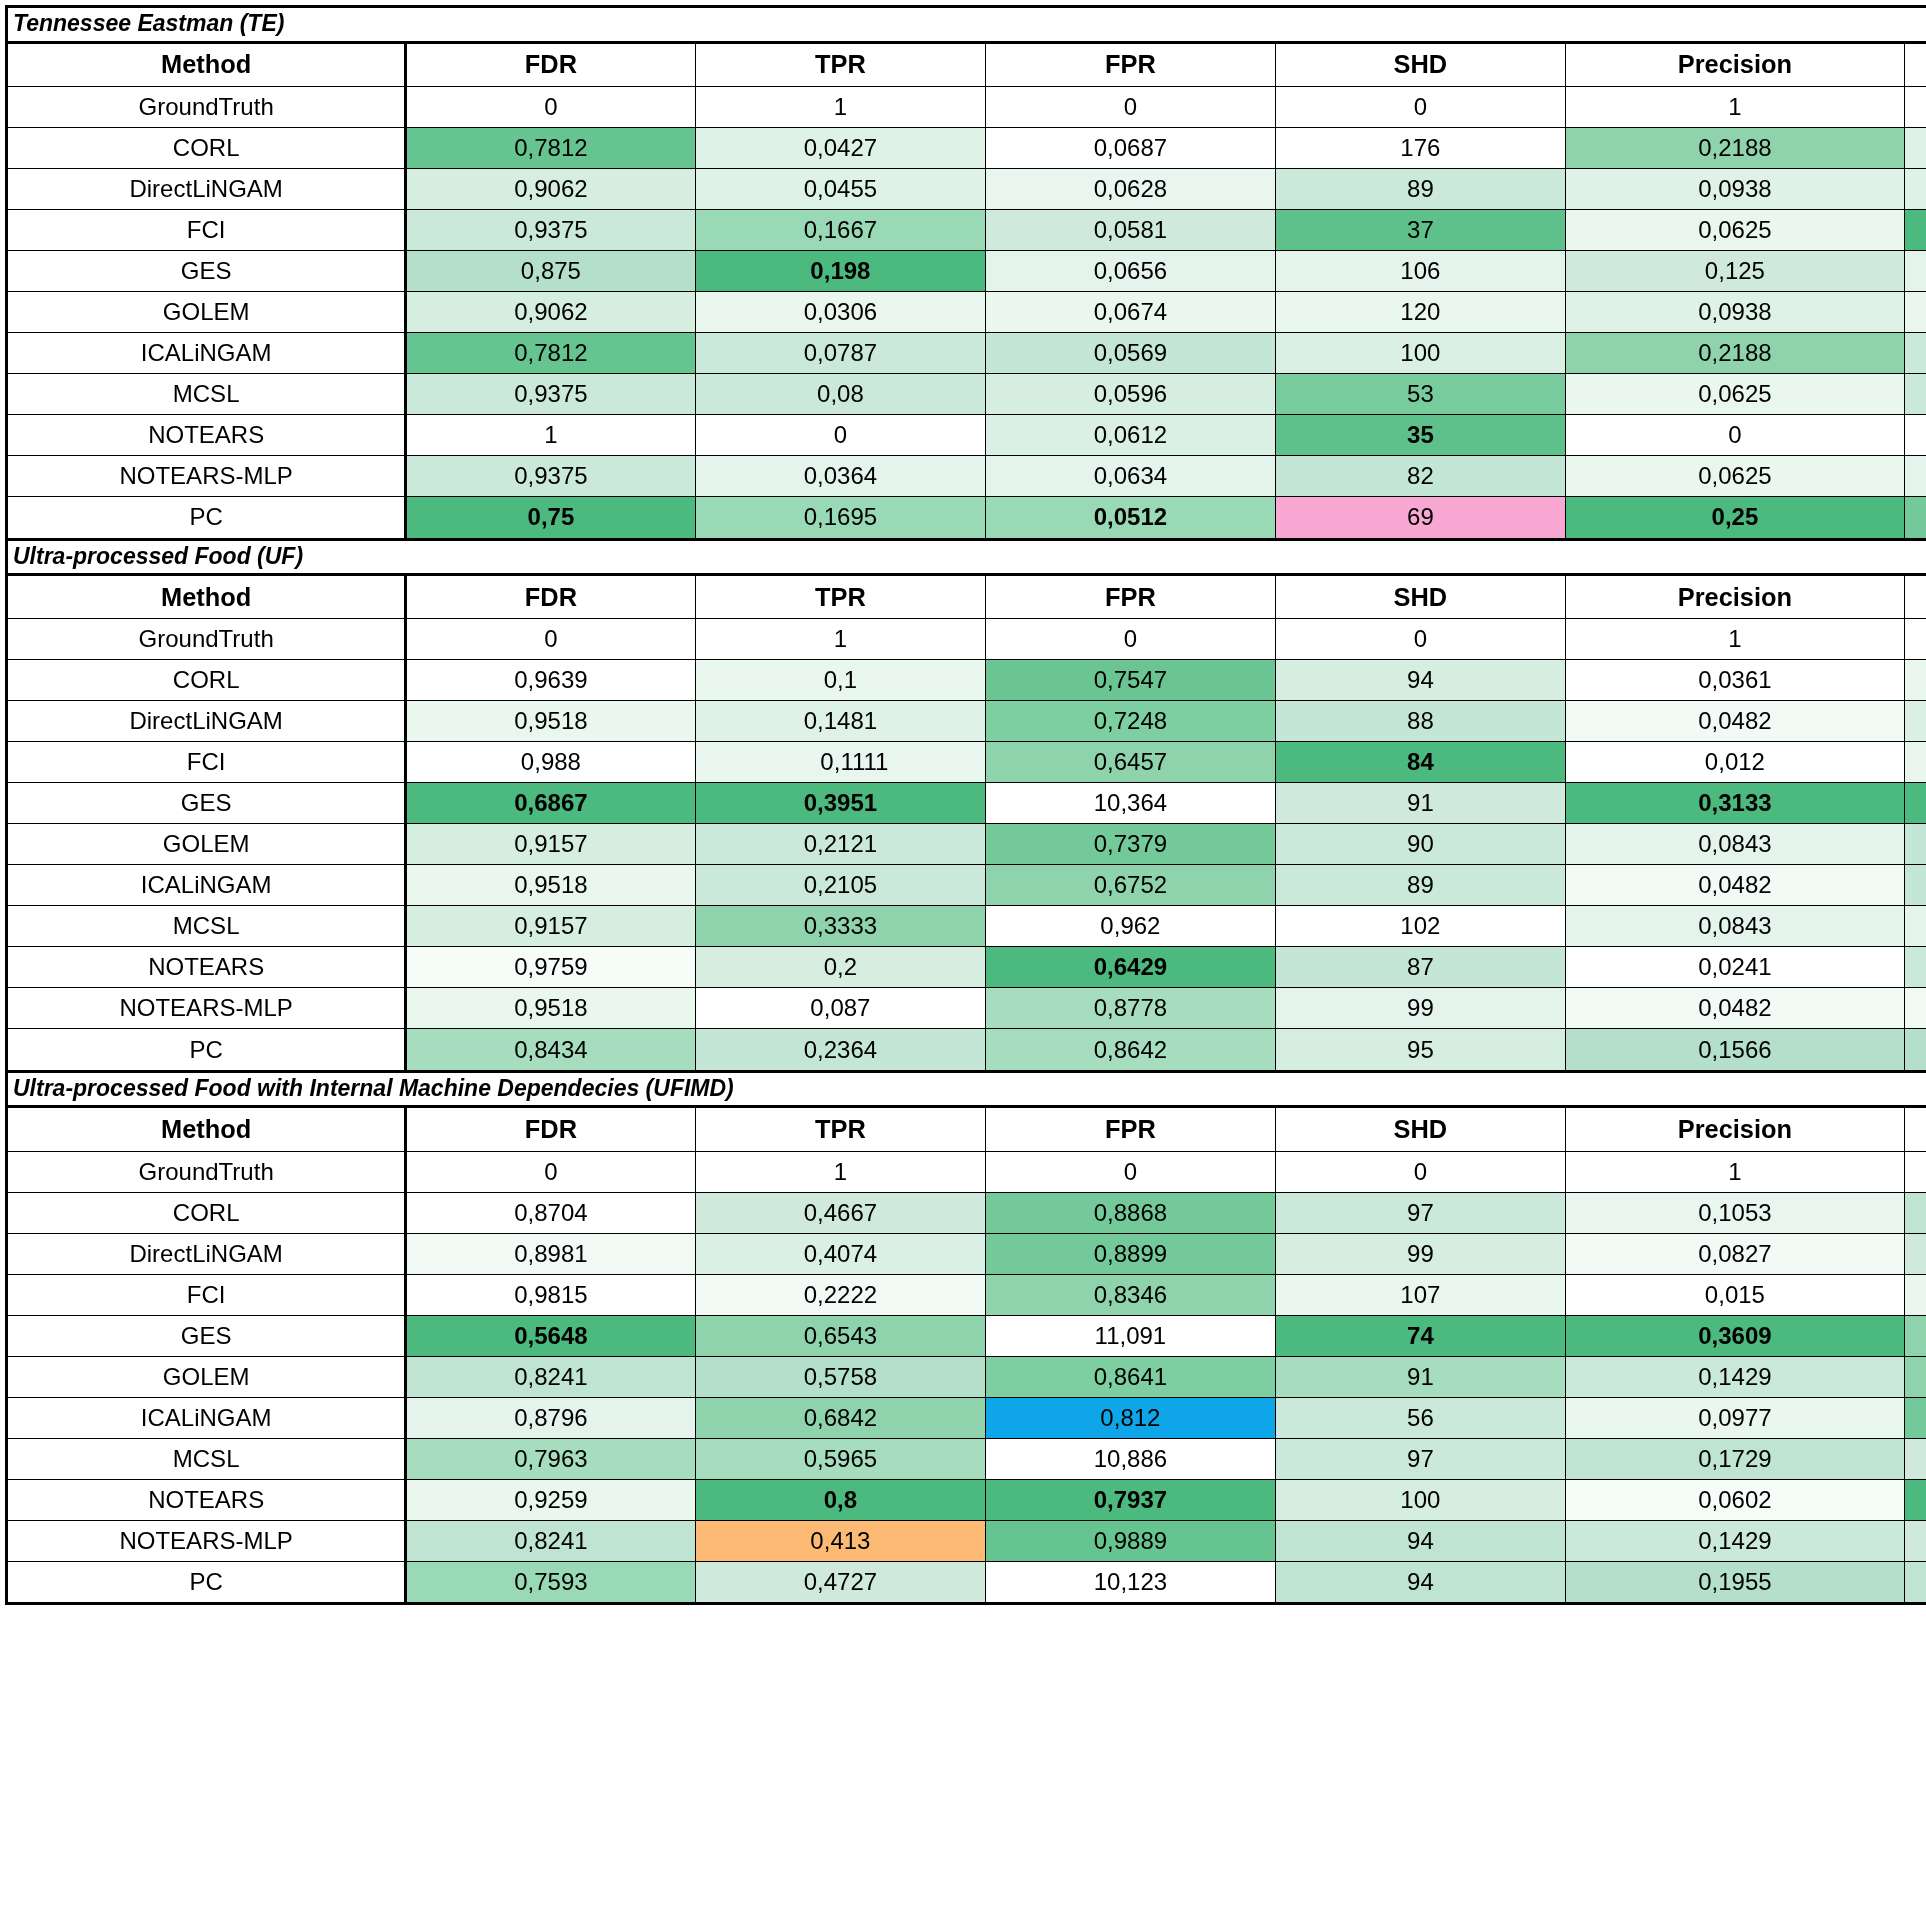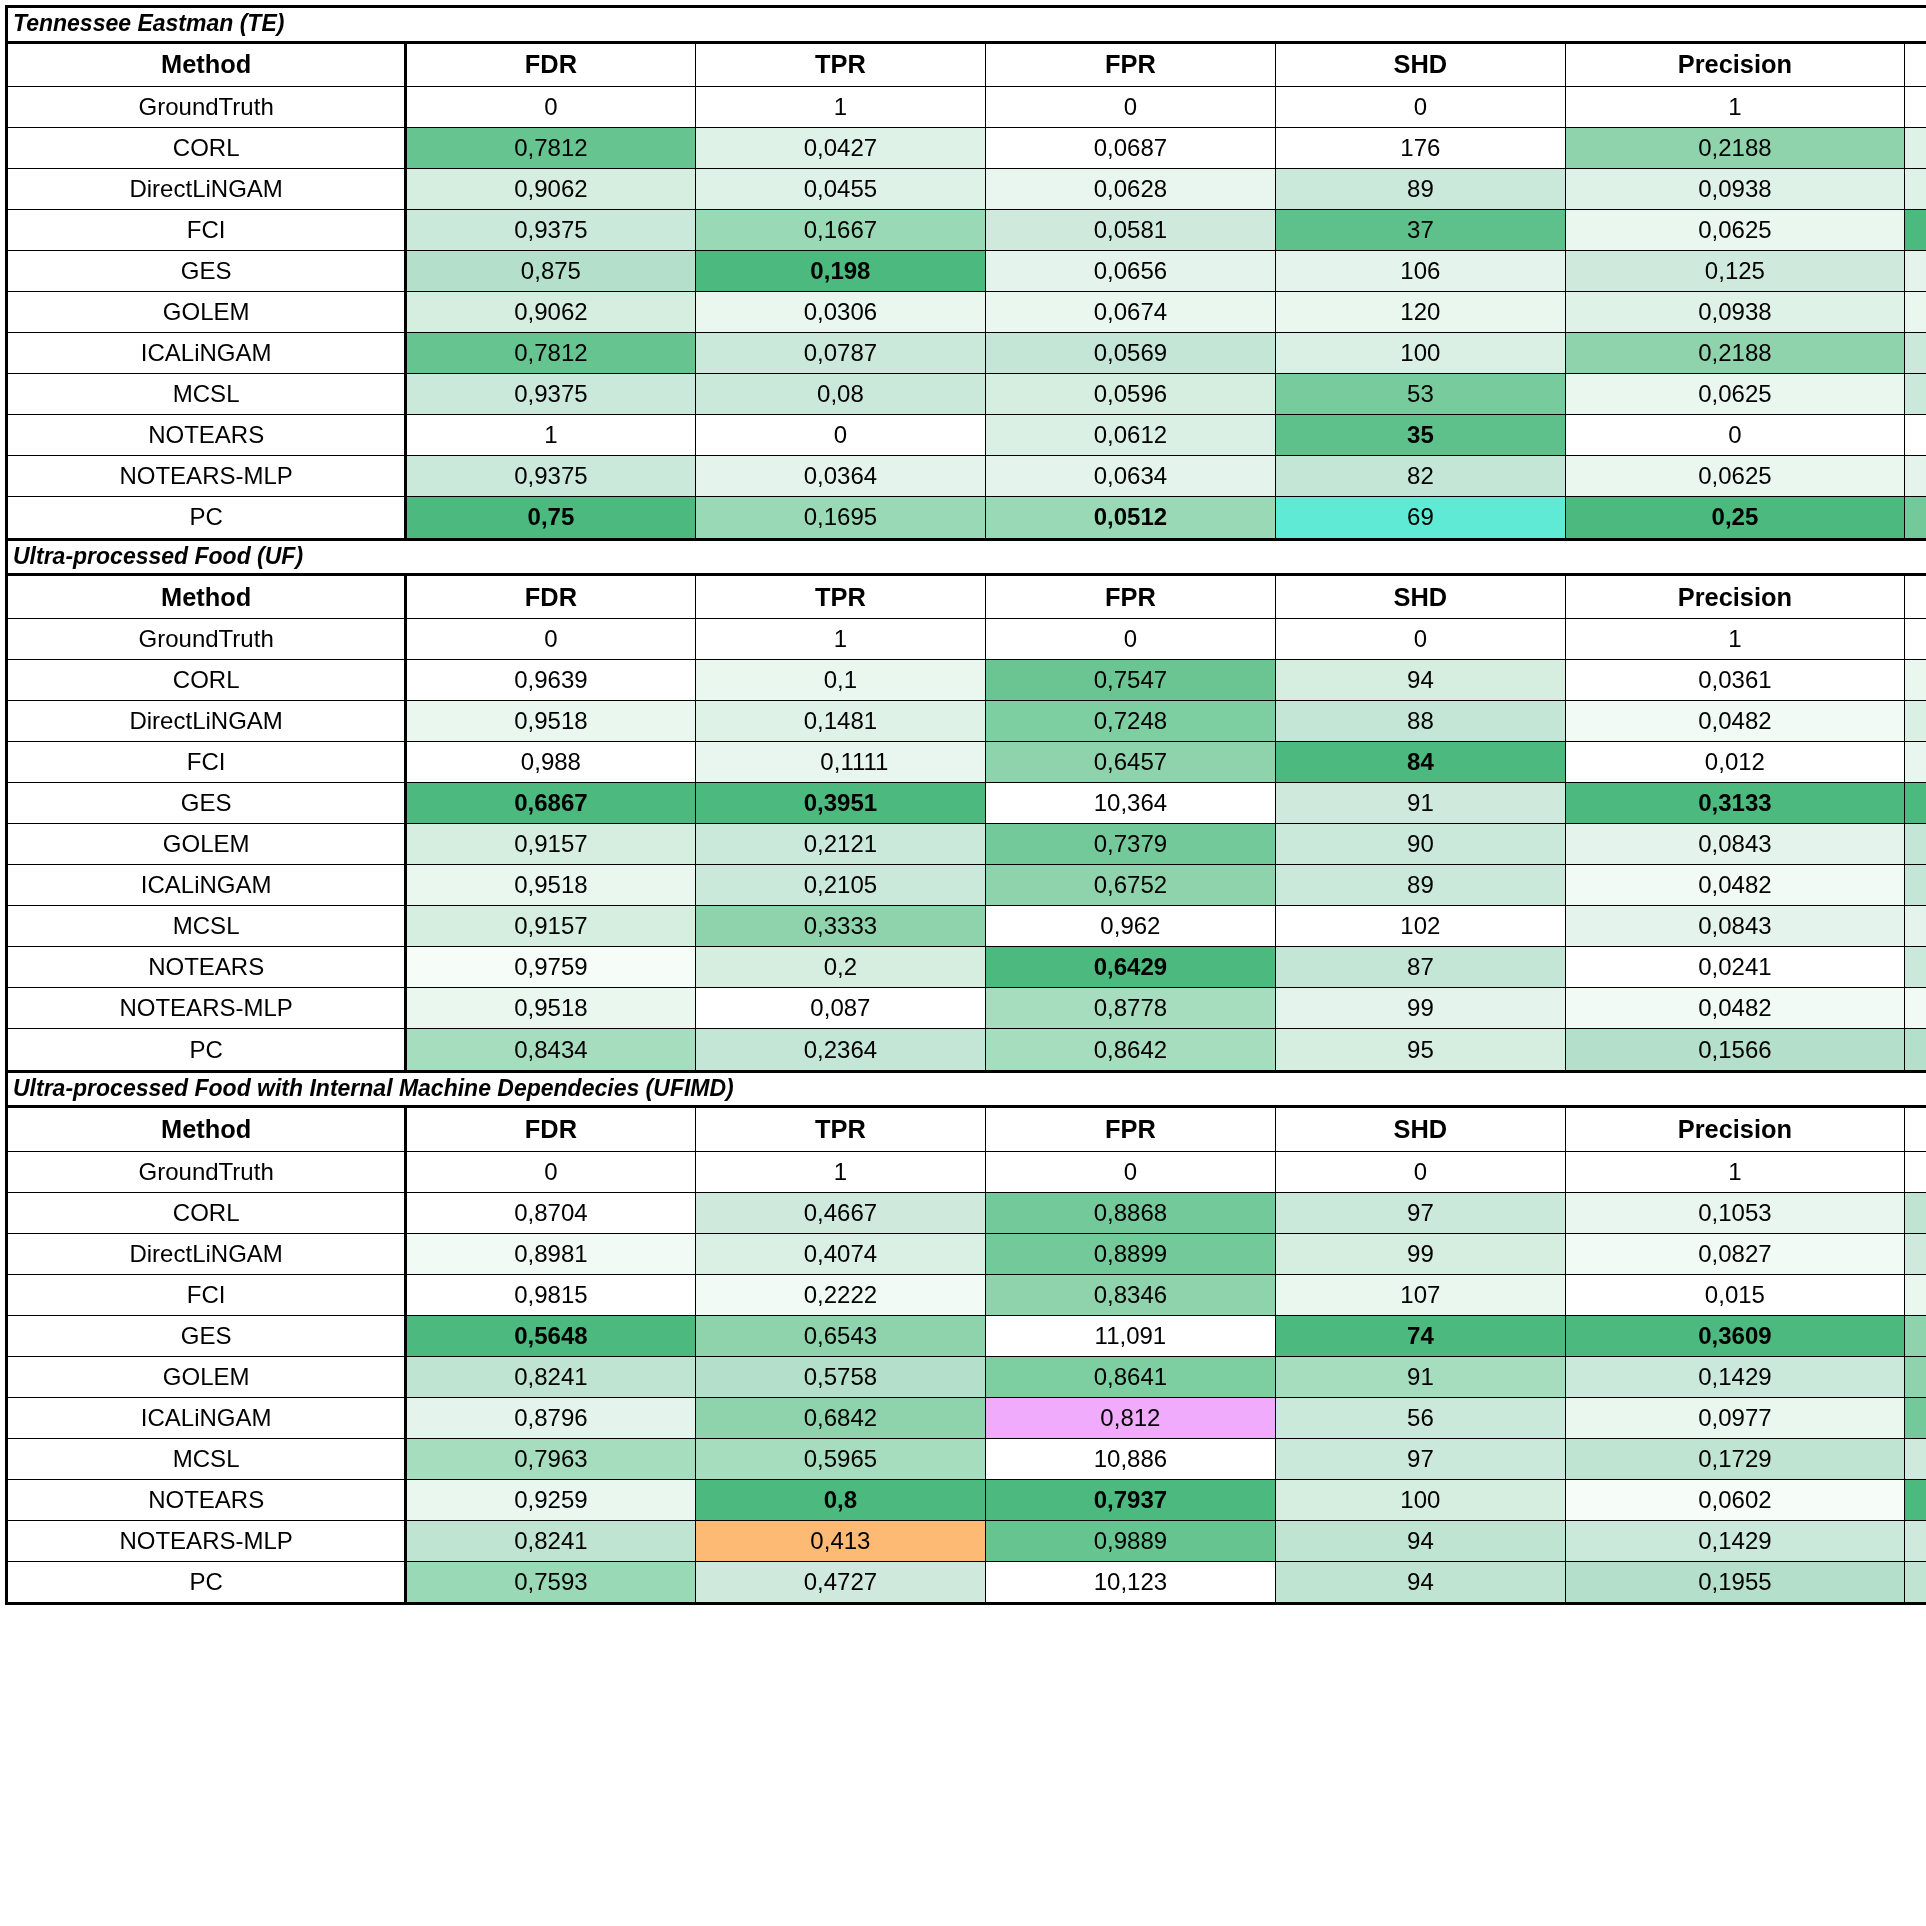--- a/index.html
+++ b/index.html
@@ -208,21 +208,21 @@
               <td style="background: rgb(228, 244, 236);">0,0634</td>
               <td style="background: rgb(196, 230, 214);">82</td>
               <td style="background: rgb(234, 247, 239);">0,0625</td>
               <td style="background: rgb(228, 244, 236);">0,0364</td>
             </tr>
             <tr>
               <td class="method">PC</td>
               <td class="b" style="background: rgb(76, 185, 126);">0,75</td>
               <td style="background: rgb(154, 217, 181);">0,1695</td>
               <td class="b" style="background: rgb(154, 217, 181);">0,0512</td>
-              <td style="background: #5eead4;">69</td>
+              <td style="background: #f9a8d4;">69</td>
               <td class="b" style="background: rgb(76, 185, 126);">0,25</td>
               <td style="background: rgb(115, 201, 153);">0,1356</td>
             </tr>
           </tbody>
         </table>
       </div>
       <div class="block">
         <div class="caption">Ultra-processed Food (UF)</div>
         <table>
           <colgroup>
@@ -423,21 +423,21 @@
               <td style="background: rgb(180, 223, 202);">0,5758</td>
               <td style="background: rgb(125, 206, 160);">0,8641</td>
               <td style="background: rgb(165, 221, 190);">91</td>
               <td style="background: rgb(203, 233, 218);">0,1429</td>
               <td style="background: rgb(142, 211, 172);">0,5758</td>
             </tr>
             <tr>
               <td class="method">ICALiNGAM</td>
               <td style="background: rgb(228, 244, 236);">0,8796</td>
               <td style="background: rgb(142, 211, 172);">0,6842</td>
-              <td style="background: #f0abfc;">0,812</td>
+              <td style="background: #0ea5e9;">0,812</td>
               <td style="background: rgb(203, 233, 218);">56</td>
               <td style="background: rgb(234, 247, 239);">0,0977</td>
               <td style="background: rgb(115, 201, 153);">0,6842</td>
             </tr>
             <tr>
               <td class="method">MCSL</td>
               <td style="background: rgb(165, 221, 190);">0,7963</td>
               <td style="background: rgb(165, 221, 190);">0,5965</td>
               <td style="background: rgb(255, 255, 255);">10,886</td>
               <td style="background: rgb(203, 233, 218);">97</td>

